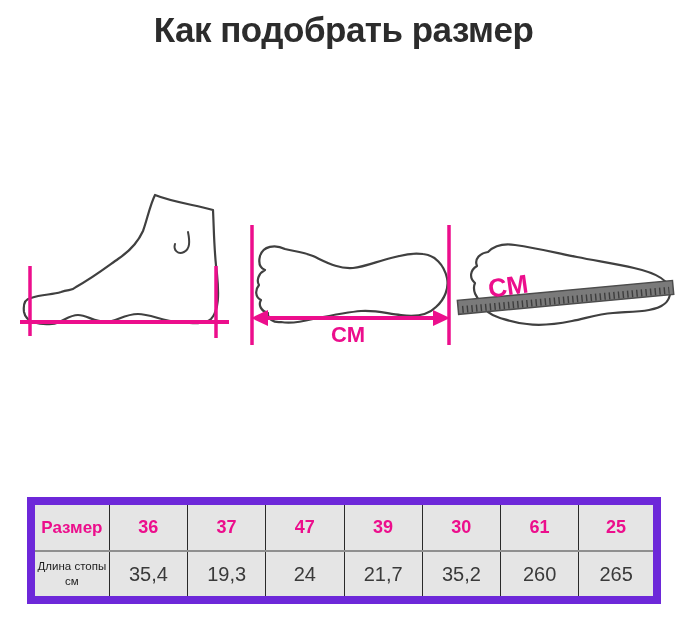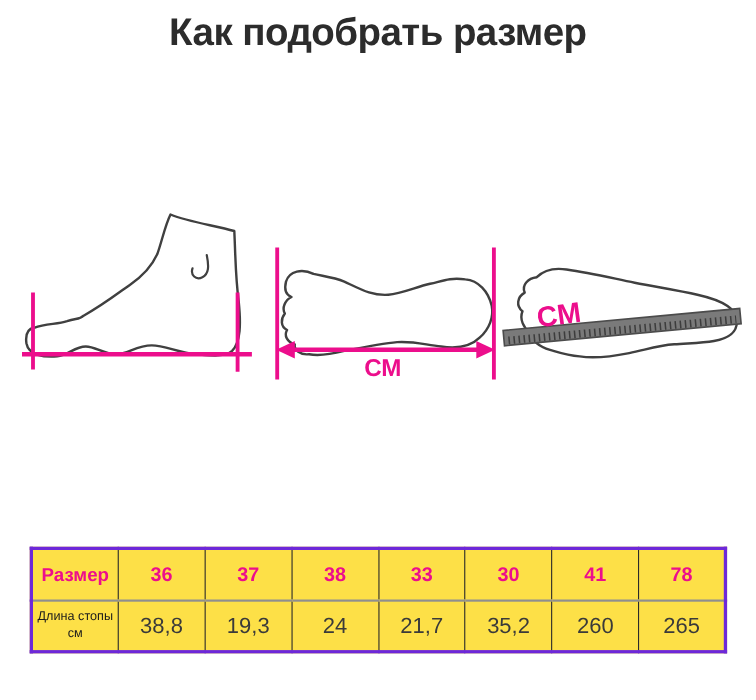--- a/index.html
+++ b/index.html
@@ -13,21 +13,21 @@
     letter-spacing:-0.5px; color:#2c2c2c; margin:0;
   }
   .fig { position:absolute; }
   #fig-side   { left:12px;  top:172px; }
   #fig-arrow  { left:243px; top:218px; }
   #fig-ruler  { left:450px; top:226px; }
 
   .size-table {
     position:absolute; left:27px; top:497px; width:634px;
     border-collapse:collapse; table-layout:fixed;
-    border:3px solid #6d28d9; background:#fde047;
+    border:8px solid #6d28d9; background:#e5e5e5;
   }
   .size-table td { border:1.5px solid #2a2a2a; text-align:center; padding:0; }
   .size-table tr.row-sizes td { height:45px; color:#ec0e8c; font-weight:bold; font-size:18px; border-bottom:2px solid #8f8f8f; }
   .size-table tr.row-sizes td.label-cell { font-size:17px; }
   .size-table tr.row-lengths td { height:44px; color:#3a3a3a; font-size:20px; font-weight:normal; }
   .size-table tr.row-lengths td.label-cell {
     font-size:11.5px; font-weight:normal; color:#1c1c1c; line-height:1.3;
   }
   .pink-stroke { stroke:#ec0e8c; }
   .cm-text { fill:#ec0e8c; font-weight:bold; font-family:"Liberation Sans", sans-serif; }
@@ -106,32 +106,32 @@
     </g>
     <text class="cm-text" x="58" y="69" font-size="26" text-anchor="middle" transform="rotate(-8 58 60)">СМ</text>
   </svg>
 
   <table class="size-table">
     <tbody>
         <tr class="row-sizes">
       <td class="label-cell">Размер</td>
       <td>36</td>
       <td>37</td>
-      <td>38</td>
-      <td>33</td>
+      <td>47</td>
+      <td>39</td>
       <td>30</td>
-      <td>41</td>
-      <td>78</td>
+      <td>61</td>
+      <td>25</td>
     </tr>
     <tr class="row-lengths">
       <td class="label-cell">
         <div>Длина стопы</div>
         <div>см</div>
       </td>
-      <td>38,8</td>
+      <td>35,4</td>
       <td>19,3</td>
       <td>24</td>
       <td>21,7</td>
       <td>35,2</td>
       <td>260</td>
       <td>265</td>
     </tr>
   </tbody>
     </table>
 

